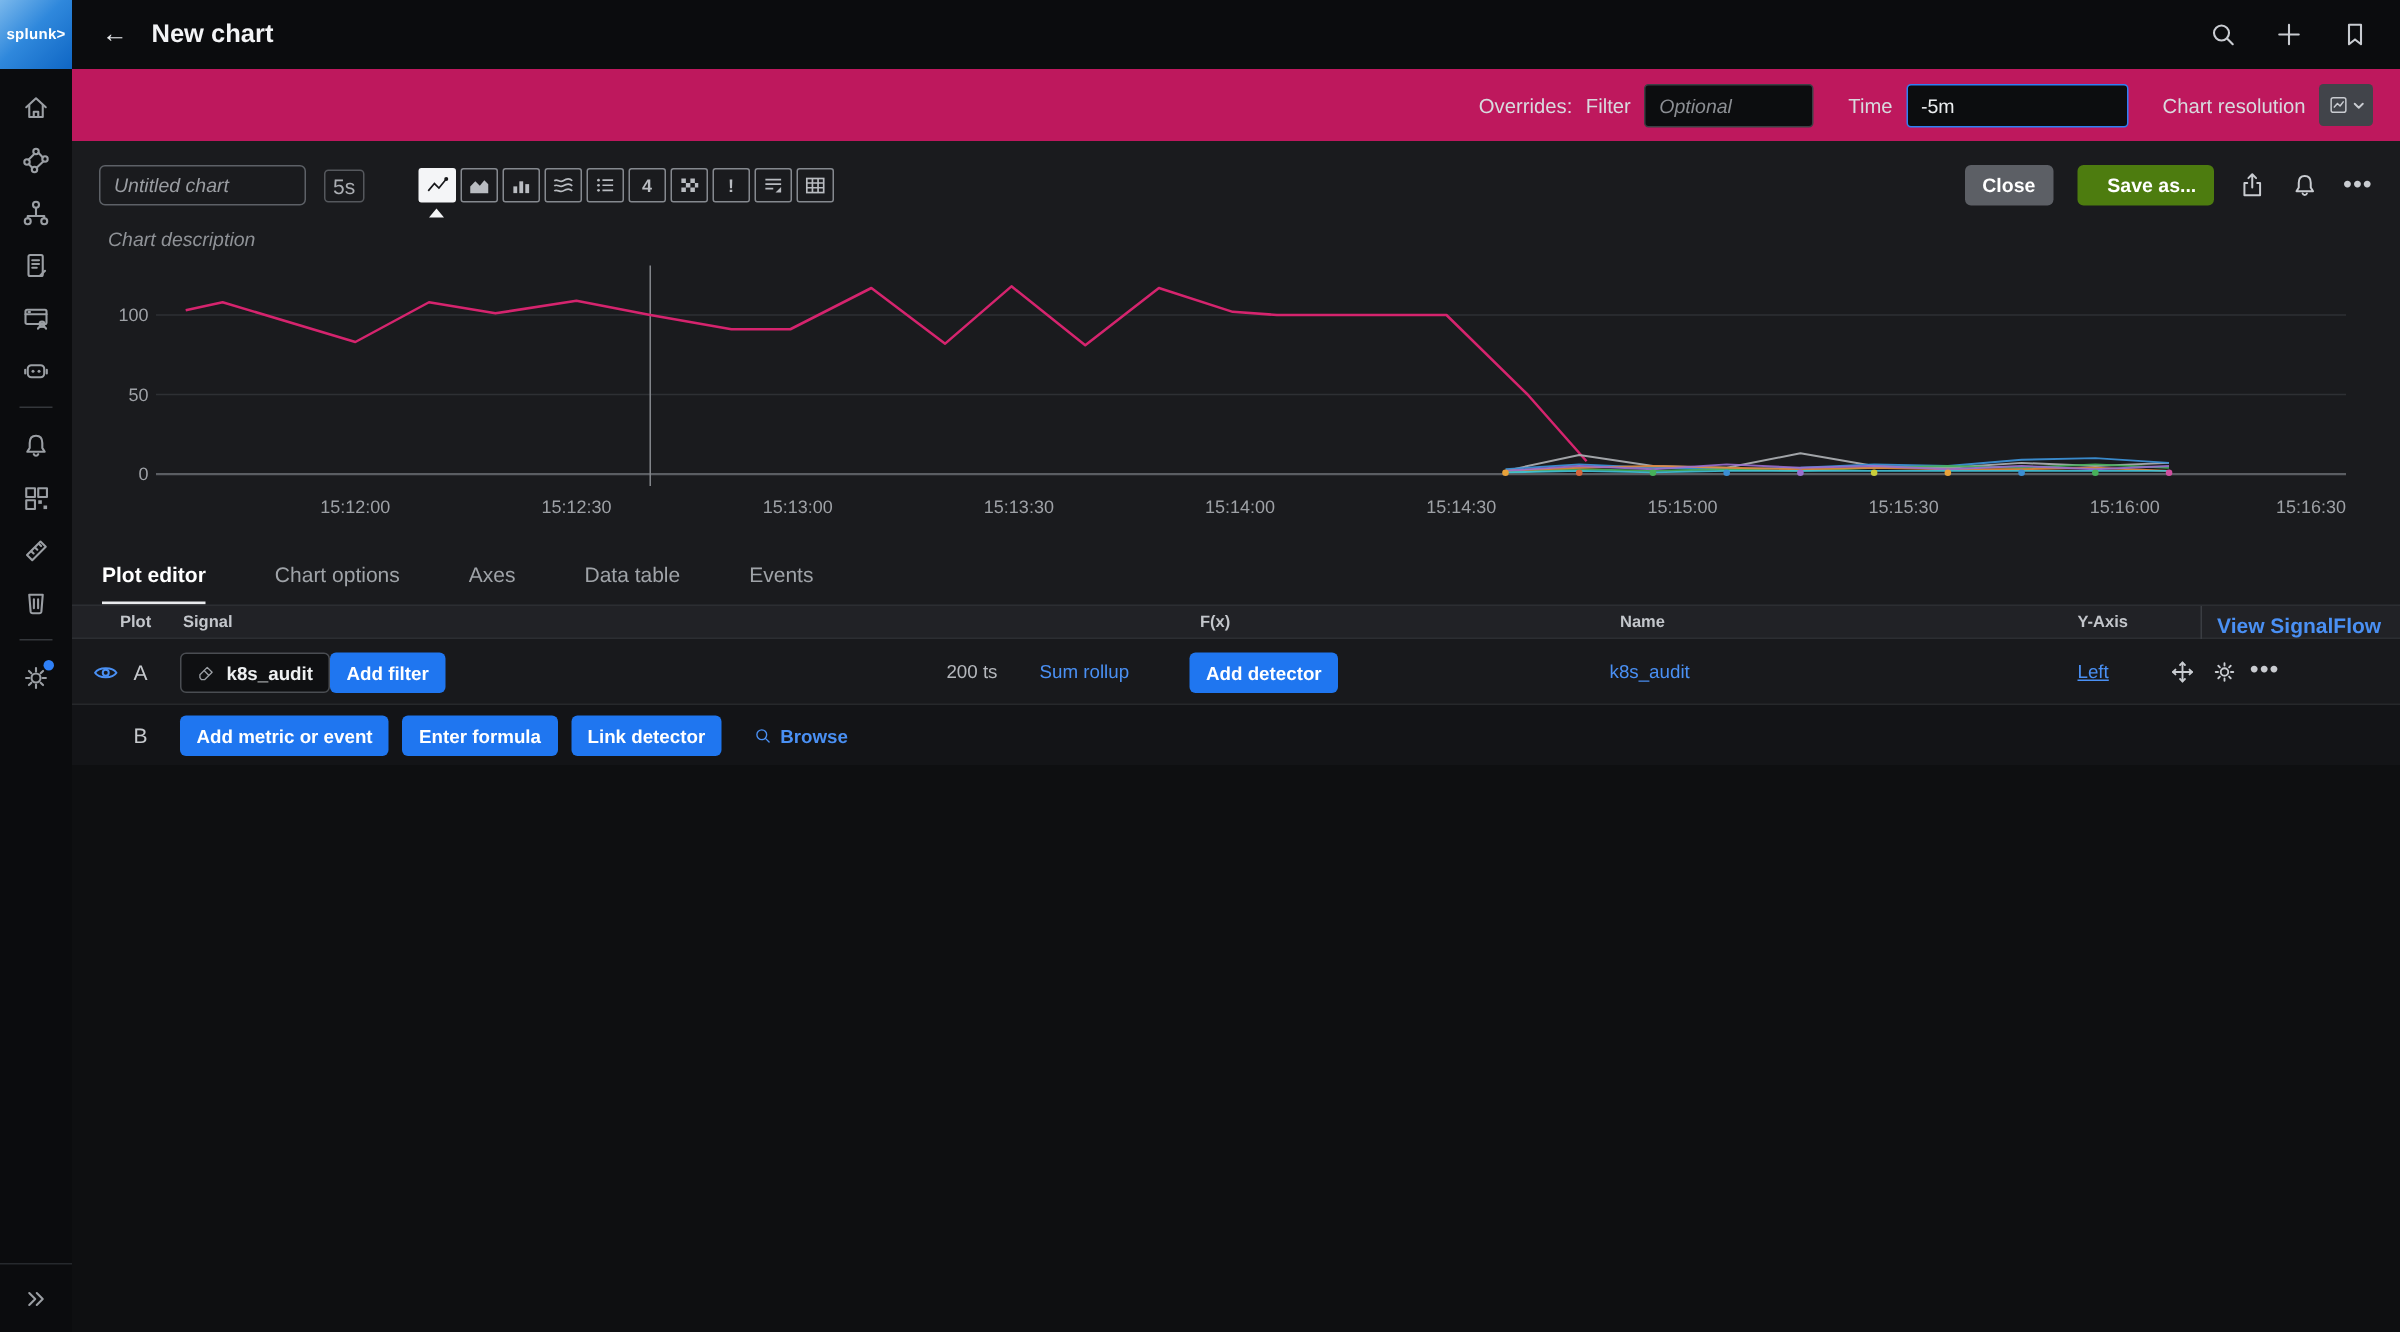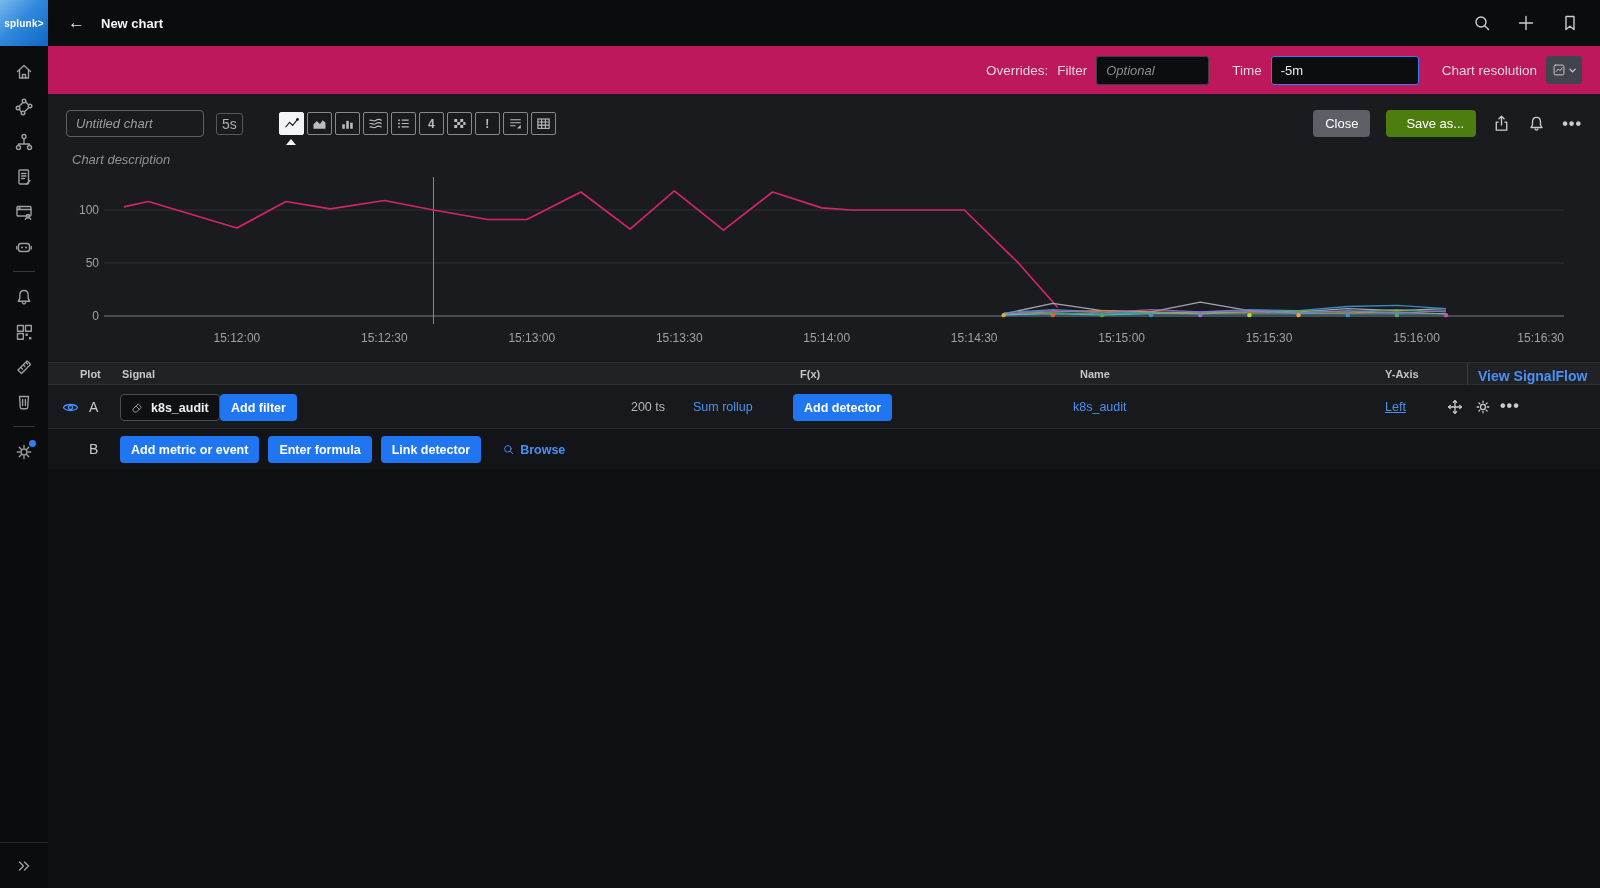--- a/index.html
+++ b/index.html
@@ -18,21 +18,21 @@
   svg.icon { stroke:#9b9fa4; fill:none; stroke-width:1.4; stroke-linecap:round; stroke-linejoin:round; }
   svg.icon .f { fill:#9b9fa4; stroke:none; }
   svg.icon.blue { stroke:#4a90f4; }
   svg.icon.bright { stroke:#c9ccd1; }
 
   
   .main { position:absolute; left:48px; top:0; width:1552px; height:888px; }
 
   .topnav { height:46px; background:#0b0c0e; display:flex; align-items:center; padding:0 20px; gap:16px; }
   .back-arrow { color:#e8eaec; font-size:17px; cursor:pointer; }
-  .topnav-title { font-weight:bold; font-size:13px; color:#f3f4f6; }
+  .topnav-title { font-weight:bold; font-size:17px; color:#f3f4f6; }
   .topnav-right { margin-left:auto; display:flex; align-items:center; gap:24px; }
 
   .toolbar { height:48px; background:#be185d; display:flex; align-items:center; justify-content:flex-end; padding-right:18px; gap:9px; color:#d8dade; font-size:13.5px; }
   .tb-label { color:#d8dade; }
   .tb-input { height:29px; background:#0c0d0f; border:1px solid #3c3f44; border-radius:3px; color:#eceef0; padding:0 9px; font-size:13px; font-family:"Liberation Sans",sans-serif; outline:none; }
   .tb-input::placeholder { color:#8b8e93; font-style:italic; }
   .filter-input { width:113px; margin-right:14px; }
   .time-input { width:148px; border:1.5px solid #2f80f6; margin-right:14px; }
   .res-btn { width:36px; height:28px; background:#41444a; border-radius:3px; display:flex; align-items:center; justify-content:center; gap:2px; cursor:pointer; }
 
@@ -42,21 +42,21 @@
   .title-input::placeholder { color:#9a9da2; font-style:italic; }
   .badge5s { border:1px solid #55585d; color:#abaeb3; border-radius:3px; font-size:14px; padding:2px 5px; margin-left:2px; }
   .charttype-bar { display:flex; gap:3px; margin-left:26px; }
   .ct-btn { width:25px; height:23px; border:1px solid #85898f; border-radius:2px; display:flex; align-items:center; justify-content:center; color:#b9bcc1; position:relative; cursor:pointer; background:transparent; font-family:"Liberation Sans",sans-serif; }
   .ct-btn svg { stroke:currentColor; fill:none; stroke-width:1.5; }
   .ct-btn .cf { fill:currentColor; stroke:none; }
   .ct-btn .glyph-txt { font-size:12px; font-weight:bold; color:currentColor; }
   .ct-btn.selected { background:#f4f5f7; border-color:#f4f5f7; color:#17181b; }
   .ct-btn.selected::after { content:""; position:absolute; top:26px; left:50%; transform:translateX(-50%); border-left:5px solid transparent; border-right:5px solid transparent; border-bottom:6px solid #f4f5f7; }
   .right-actions { margin-left:auto; display:flex; align-items:center; gap:16px; }
-  .btn { height:27px; padding:0 12px; border-radius:4px; font-size:13px; font-weight:normal; display:flex; align-items:center; border:none; cursor:pointer; font-family:"Liberation Sans",sans-serif; }
+  .btn { height:27px; padding:0 12px; border-radius:4px; font-size:13px; font-weight:bold; display:flex; align-items:center; border:none; cursor:pointer; font-family:"Liberation Sans",sans-serif; }
   .btn-gray { background:#5c5f65; color:#fff; }
   .btn-blue { background:#4d7c0f; color:#fff;padding-left:20px; }
   .ellipsis { color:#c9ccd1; font-size:16px; font-weight:bold; letter-spacing:1px; cursor:pointer; }
 
   .desc-row { padding:14px 0 0 24px; height:34px; }
   .desc { color:#8f9297; font-style:italic; font-size:13px; }
 
   .chart-wrap { position:relative; margin:0 16px 0 16px; height:190px; }
 
   
@@ -340,20 +340,27 @@
           <circle cx="1087.1186440677966" cy="143.152" r="2.2" fill="#3b8fd4"></circle>
           <circle cx="1136.2711864406779" cy="143.152" r="2.2" fill="#9a6fd0"></circle>
           <circle cx="1185.4237288135594" cy="143.152" r="2.2" fill="#c9cd3a"></circle>
           <circle cx="1234.5762711864406" cy="143.152" r="2.2" fill="#e8a23a"></circle>
           <circle cx="1283.7288135593221" cy="143.152" r="2.2" fill="#3b8fd4"></circle>
           <circle cx="1332.8813559322034" cy="143.152" r="2.2" fill="#46b05a"></circle>
           <circle cx="1382.0338983050847" cy="143.152" r="2.2" fill="#d04fa0"></circle>
         </svg>
     </div>
 
+    <div class="tabs">
+      <div class="tab active">Plot editor</div>
+      <div class="tab">Chart options</div>
+      <div class="tab">Axes</div>
+      <div class="tab">Data table</div>
+      <div class="tab">Events</div>
+    </div>
   </div>
 
   <div class="thead">
     <div class="h-plot">Plot</div>
     <div class="h-signal">Signal</div>
     <div class="h-fx">F(x)</div>
     <div class="h-name">Name</div>
     <div class="h-yaxis">Y-Axis</div>
     <div class="h-divider"></div>
     <div class="h-signalflow">View SignalFlow</div>

